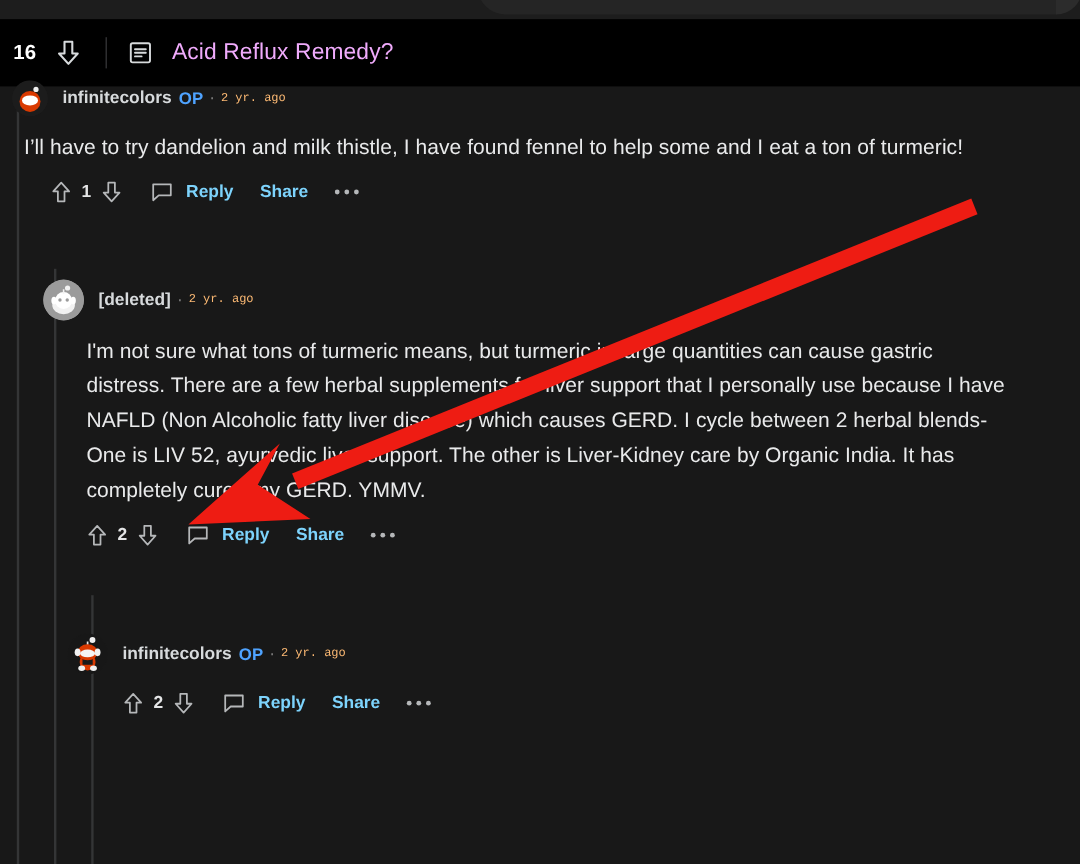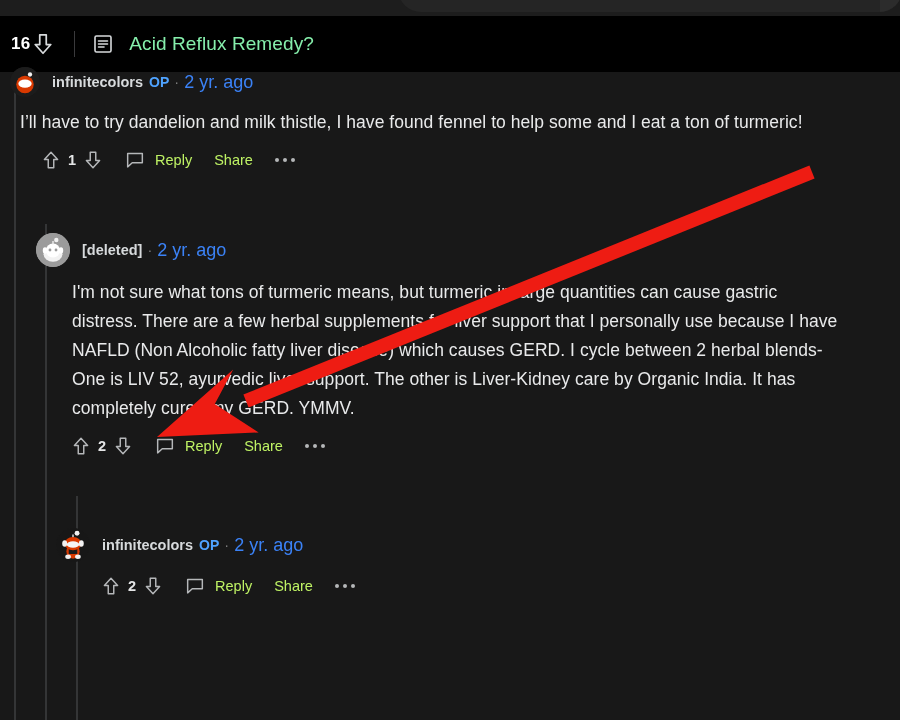--- a/index.html
+++ b/index.html
@@ -25,27 +25,28 @@
     background: #2c2c2c; border-radius: 0 23px 23px 0;
   }
 
   
   .header {
     position: absolute; left: 0; top: 16px; width: 900px; height: 56px;
     background: #000; display: flex; align-items: center; padding-left: 11px;
   }
   .hdr-count {
     color: #fff; font-size: 17px; font-weight: bold; letter-spacing: .2px;
+    margin-right: 14px;
   }
   .hdr-icon { display: flex; align-items: center; justify-content: center; }
   .hdr-divider {
     width: 1px; height: 26px; background: #3a3a3c; margin: 0 16px 0 18px;
   }
   .hdr-title {
-    color: #86efac; font-size: 19px; margin-left: 14px; letter-spacing: .1px;
+    color: #f0abfc; font-size: 19px; margin-left: 14px; letter-spacing: .1px;
     white-space: nowrap;
   }
 
   
   .thread { position: absolute; left: 0; top: 72px; width: 900px; height: 452px; }
 
   
   .rail { position: absolute; width: 2px; background: #343536; }
 
   .comment { position: absolute; }
@@ -55,34 +56,34 @@
     position: relative; overflow: hidden;
   }
   .avatar.snoo-gray { background: #9b9b9b; }
   .avatar.snoo-dark { background: #1c1c1c; }
   .c-user {
     color: #d7dadc; font-size: 14.5px; font-weight: bold; margin-left: 12px;
     white-space: nowrap;
   }
   .c-op { color: #4fa3ff; font-size: 14px; font-weight: bold; margin-left: 6px; }
   .c-dot { color: #7c7c7c; font-size: 14.5px; margin: 0 5px; }
-  .c-time { color: #3b82f6; font-size: 18px; white-space: nowrap; }
+  .c-time { color: #fdba74; font-size: 10px; white-space: nowrap; font-family: Liberation Mono, monospace; }
 
   .c-body {
     color: #e9eaeb; font-size: 17.5px; line-height: 29px;
     letter-spacing: .05px;
   }
 
   .actions { display: flex; align-items: center; height: 30px; }
   .act { display: flex; align-items: center; }
   .act-score {
     color: #e4e5e6; font-size: 14.5px; font-weight: bold; margin: 0 6px 0 6px;
   }
   .act-label {
-    color: #bef264; font-size: 14.5px; font-weight: normal; margin-left: 9px;
+    color: #7dd3fc; font-size: 14.5px; font-weight: bold; margin-left: 9px;
     white-space: nowrap;
   }
   .act-gap { width: 20px; }
   .dots { display: flex; align-items: center; gap: 4px; margin-left: 22px; }
   .dots i { width: 4px; height: 4px; border-radius: 50%; background: #b5b7b9; display: block; }
 
   
   .arrow-layer {
     position: absolute; left: 0; top: 0; width: 900px; height: 720px;
     pointer-events: none;

